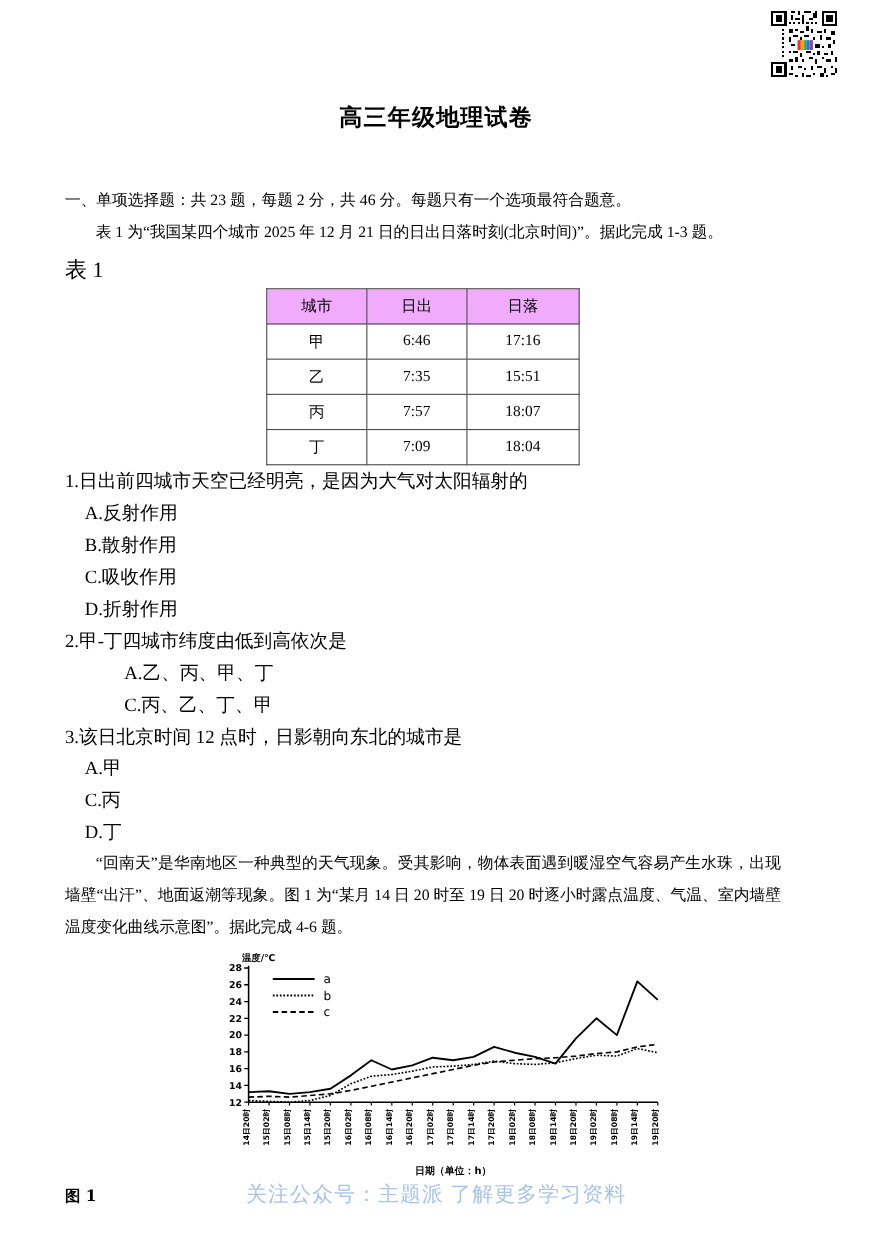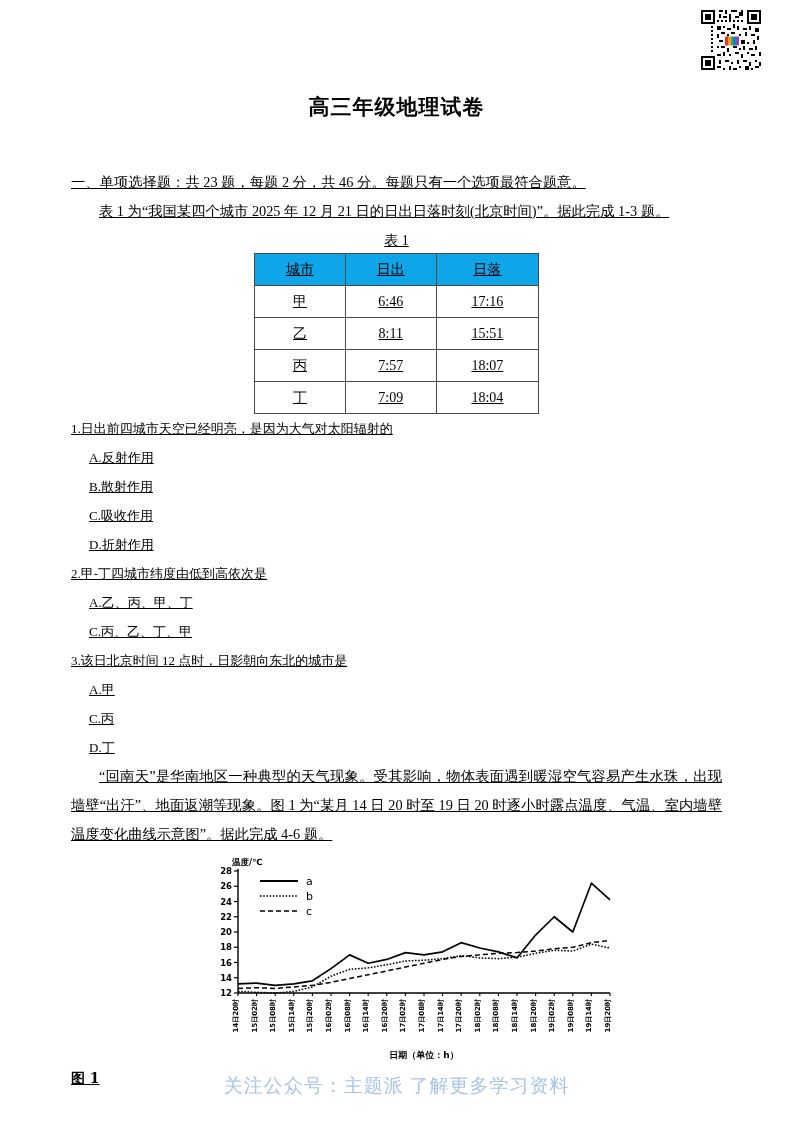--- a/index.html
+++ b/index.html
@@ -29,56 +29,56 @@
   .doc-title {
     position:absolute; top:93px; left:0; width:793px;
     text-align:center;
     font-family:Liberation Sans, sans-serif;
     font-weight:bold;
     font-size:21px;
     letter-spacing:1px;
   }
 
   
-  .content { position:absolute; left:71px; top:168px; width:651px;text-decoration:underline; }
+  .content { position:absolute; left:59px; top:168px; width:651px; }
   p.line {
     margin:0 0 0 0;
     font-size:14.3px;
     line-height:29px;
     text-align:justify;
     text-justify:inter-ideograph;
   }
   p.indent { text-indent:28px; }
   .sec-head { margin-bottom:0; }
 
   
   .table-label {
-    text-align:center; font-size:14px; margin:6px 0 3px 0;
+    font-size:20px; margin:6px 0 3px 0;
   }
   table.tbl {
     border-collapse:collapse;
     margin:0 auto;
     width:285px;
     font-size:14px;
   }
   table.tbl td, table.tbl th {
     border:1px solid #4a4a4a;
     height:29px;
     text-align:center;
     font-weight:normal;
     font-family:"Liberation Serif", serif;
   }
-  table.tbl thead td { background:#0ea5e9; }
-
-  
-  .q { font-size:13px; line-height:29px; }
+  table.tbl thead td { background:#f0abfc; }
+
+  
+  .q { font-size:17px; line-height:29px; }
   .q-stem { }
   .opt-row { display:flex; padding-left:18px;flex-direction:column; }
   .opt-row.four > span { width:25%; display:block; }
-  .opt-row.two > span { width:50%; display:block; }
+  .opt-row.two > span { width:50%; display:block;margin-left:36px; }
 
   
   .figure { position:relative; width:651px; margin-top:4px; }
   .fig-inner { position:relative; left:125px; width:420px; }
   .fig-cap {
     text-align:left;
     font-family:"DejaVu Serif", serif;
     font-weight:bold;
     font-size:14px;
     margin-top:2px;
@@ -233,21 +233,21 @@
         </tr>
       </thead>
       <tbody>
         <tr>
           <td>甲</td>
           <td>6:46</td>
           <td>17:16</td>
         </tr>
         <tr>
           <td>乙</td>
-          <td>8:11</td>
+          <td>7:35</td>
           <td>15:51</td>
         </tr>
         <tr>
           <td>丙</td>
           <td>7:57</td>
           <td>18:07</td>
         </tr>
         <tr>
           <td>丁</td>
           <td>7:09</td>

